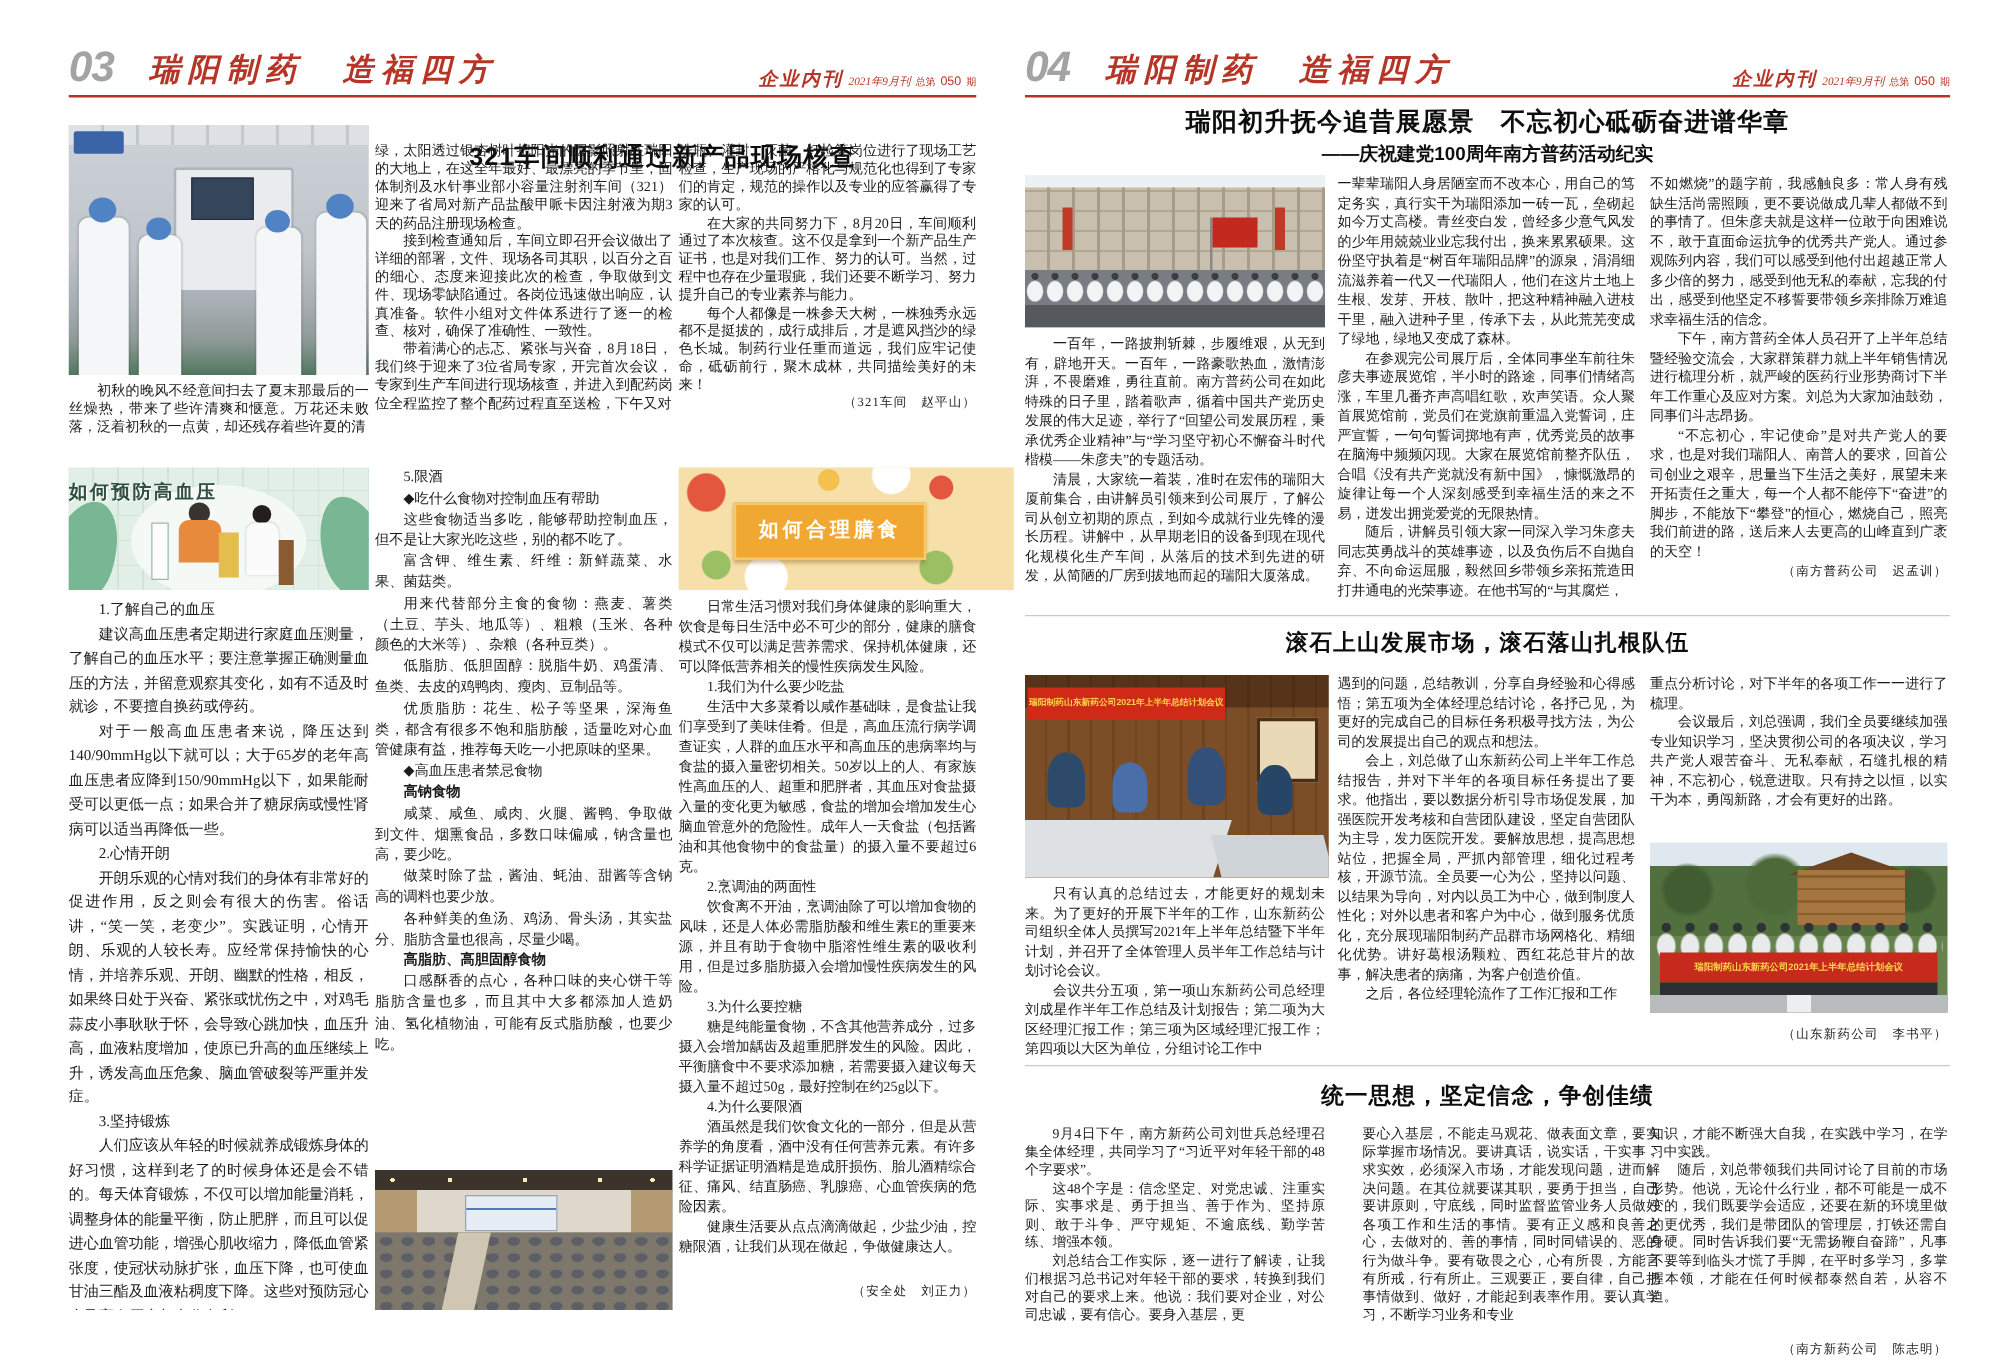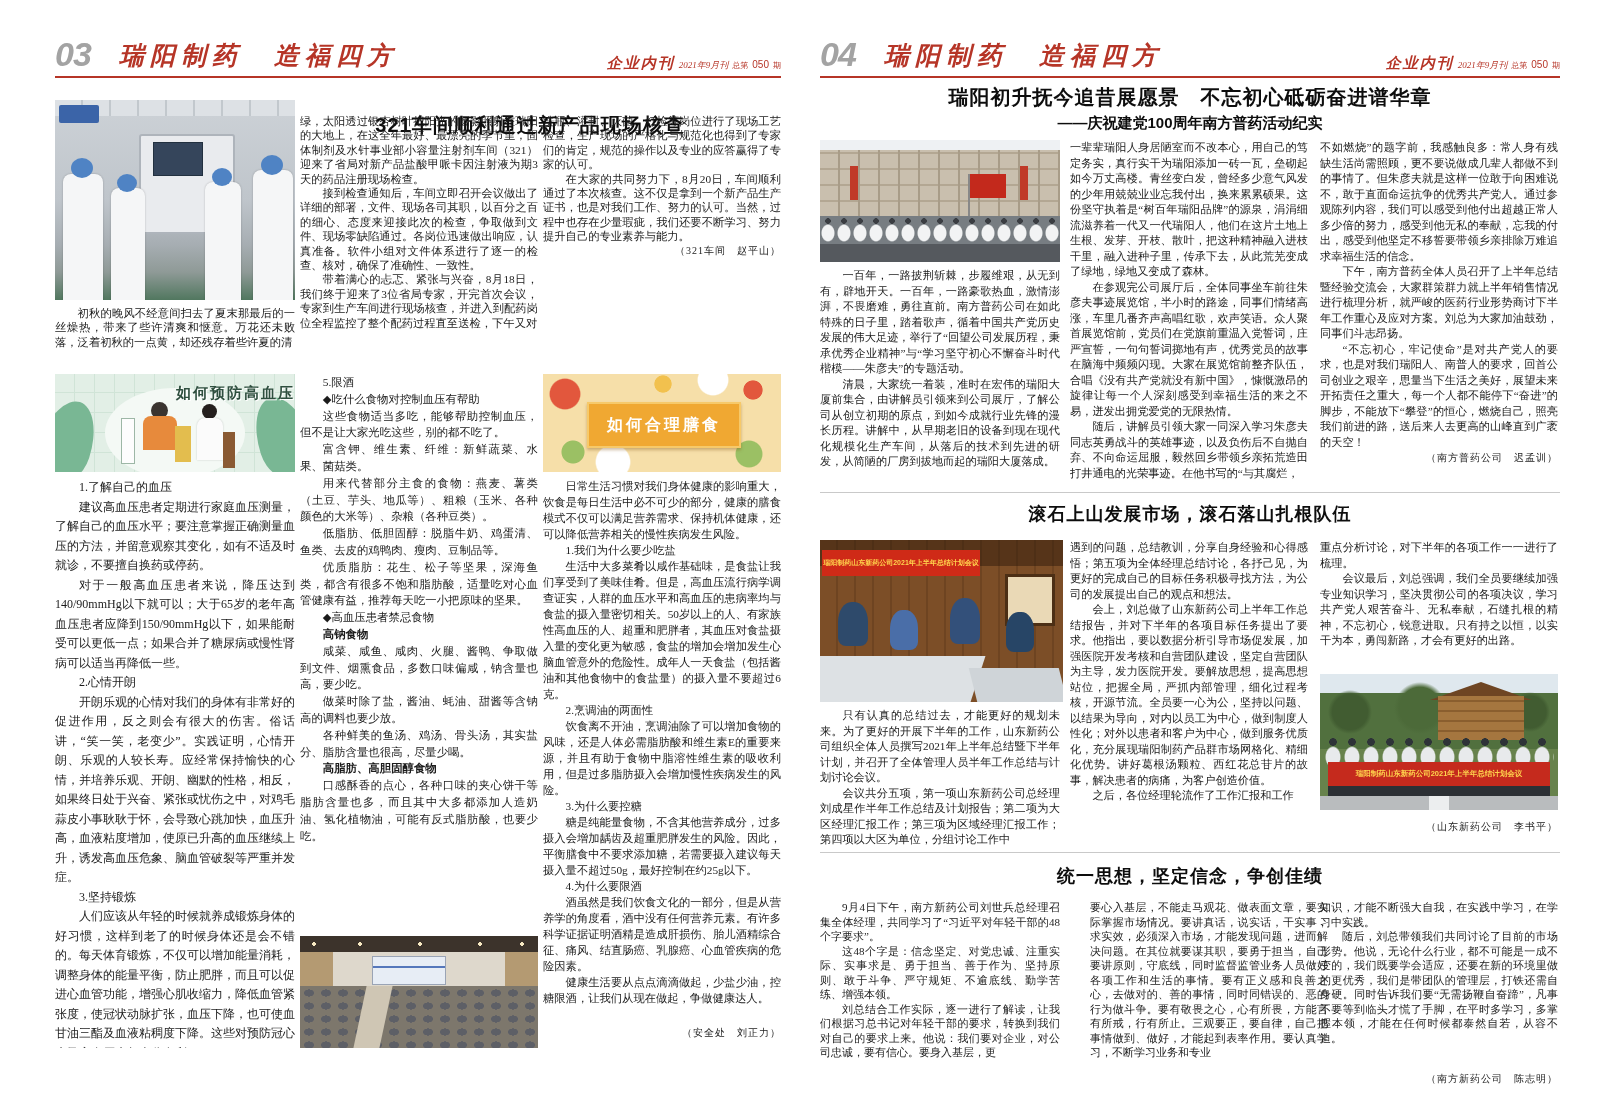--- a/index.html
+++ b/index.html
@@ -103,22 +103,22 @@
   .ph-group .legs{top:112px;left:8px;right:8px;height:10px;background:#2c3035;}
   .ph-group .road{bottom:0;left:0;right:0;height:14px;background:#b9bcbe;
     background-image:linear-gradient(90deg,transparent 0 46%,#eceeef 46% 54%,transparent 54%);}
 
   
   .bn1{background:#e2efe6;
     background-image:repeating-linear-gradient(90deg,transparent 0 19px,#d0e4d7 19px 20px),repeating-linear-gradient(0deg,transparent 0 19px,#d0e4d7 19px 20px);}
   .bn1 *{position:absolute;}
   .bn1 .leaf{width:52px;height:84px;background:#79b794;border-radius:50% 50% 50% 50%/60% 60% 40% 40%;}
   .bn1 .blob{left:50px;top:14px;width:140px;height:90px;background:#f4f9f5;border-radius:50%;}
-  .bn1 .t{left:12px;right:0;top:10px;text-align:right;font:700 15px "Liberation Sans",sans-serif;
-    color:#2f4f3f;letter-spacing:2px;text-shadow:1px 1px 0 #fff;padding-left:40px;}
+  .bn1 .t{left:0;right:0;top:10px;text-align:left;font:700 15px "Liberation Sans",sans-serif;
+    color:#2f4f3f;letter-spacing:2px;text-shadow:1px 1px 0 #fff;}
   .bn1 .bp{left:66px;top:44px;width:12px;height:44px;background:#fdfdfd;border:1px solid #9db7a6;}
   .bn1 .patient{left:88px;top:42px;width:34px;height:34px;background:#e78a3c;border-radius:8px 8px 0 0;}
   .bn1 .phead{left:96px;top:28px;width:17px;height:17px;background:#3a3430;border-radius:50%;}
   .bn1 .chairy{left:120px;top:52px;width:16px;height:36px;background:#e3bd4e;}
   .bn1 .doc{left:142px;top:44px;width:26px;height:42px;background:#fbfbfb;border-radius:8px 8px 0 0;box-shadow:0 0 2px rgba(0,0,0,.2);}
   .bn1 .dhead{left:147px;top:30px;width:15px;height:15px;background:#241f1d;border-radius:50%;}
   .bn1 .chair{left:168px;top:58px;width:12px;height:36px;background:#8a5a33;}
 
   
   .bn2{background:#f6dfa9;
@@ -166,20 +166,21 @@
 
   <div class="col a1" style="top:80px;left:245px;width:238px;height:256px;">
     <p class="cont">绿，太阳透过银杏树叶把阳光的圆影照射在瑞阳的大地上，在这全年最好、最漂亮的季节里，固体制剂及水针事业部小容量注射剂车间（321）迎来了省局对新产品盐酸甲哌卡因注射液为期3天的药品注册现场检查。</p>
     <p>接到检查通知后，车间立即召开会议做出了详细的部署，文件、现场各司其职，以百分之百的细心、态度来迎接此次的检查，争取做到文件、现场零缺陷通过。各岗位迅速做出响应，认真准备。软件小组对文件体系进行了逐一的检查、核对，确保了准确性、一致性。</p>
     <p>带着满心的忐忑、紧张与兴奋，8月18日，我们终于迎来了3位省局专家，开完首次会议，专家到生产车间进行现场核查，并进入到配药岗位全程监控了整个配药过程直至送检，下午又对</p>
   </div>
 
   <div class="col a1" style="top:80px;left:488px;width:238px;height:262px;">
     <p class="cont">洗瓶、灌封、灭菌、灯检等岗位进行了现场工艺检查，生产现场的严格化与规范化也得到了专家们的肯定，规范的操作以及专业的应答赢得了专家的认可。</p>
     <p>在大家的共同努力下，8月20日，车间顺利通过了本次核查。这不仅是拿到一个新产品生产证书，也是对我们工作、努力的认可。当然，过程中也存在少量瑕疵，我们还要不断学习、努力提升自己的专业素养与能力。</p>
+    <p>每个人都像是一株参天大树，一株独秀永远都不是挺拔的，成行成排后，才是遮风挡沙的绿色长城。制药行业任重而道远，我们应牢记使命，砥砺前行，聚木成林，共同描绘美好的未来！</p>
     <p class="byline">（321车间　赵平山）</p>
   </div>
 
   <div class="ph bn1" style="top:340px;left:0;width:240px;height:98px;">
     <div class="leaf" style="left:-14px;top:26px;transform:rotate(18deg);"></div>
     <div class="leaf" style="right:-14px;top:22px;transform:rotate(-18deg);"></div>
     <div class="blob"></div>
     <div class="bp"></div>
     <div class="phead"></div>
     <div class="patient"></div>
@@ -219,21 +220,21 @@
   </div>
 
   <div class="ph ph-hall" style="top:902px;left:245px;width:238px;height:112px;">
     <div class="ceil"></div>
     <div class="wall"></div>
     <div class="scr"></div>
     <div class="seats"></div>
     <div class="aisle"></div>
   </div>
 
-  <div class="ph bn2" style="top:340px;left:488px;width:238px;height:98px;">
+  <div class="ph bn2" style="top:340px;left:488px;width:268px;height:98px;">
     <div class="box">如何合理膳食</div>
   </div>
 
   <div class="col h3c" style="top:444px;left:488px;width:238px;height:540px;">
     <p>日常生活习惯对我们身体健康的影响重大，饮食是每日生活中必不可少的部分，健康的膳食模式不仅可以满足营养需求、保持机体健康，还可以降低营养相关的慢性疾病发生风险。</p>
     <p>1.我们为什么要少吃盐</p>
     <p>生活中大多菜肴以咸作基础味，是食盐让我们享受到了美味佳肴。但是，高血压流行病学调查证实，人群的血压水平和高血压的患病率均与食盐的摄入量密切相关。50岁以上的人、有家族性高血压的人、超重和肥胖者，其血压对食盐摄入量的变化更为敏感，食盐的增加会增加发生心脑血管意外的危险性。成年人一天食盐（包括酱油和其他食物中的食盐量）的摄入量不要超过6克。</p>
     <p>2.烹调油的两面性</p>
     <p>饮食离不开油，烹调油除了可以增加食物的风味，还是人体必需脂肪酸和维生素E的重要来源，并且有助于食物中脂溶性维生素的吸收利用，但是过多脂肪摄入会增加慢性疾病发生的风险。</p>
     <p>3.为什么要控糖</p>

